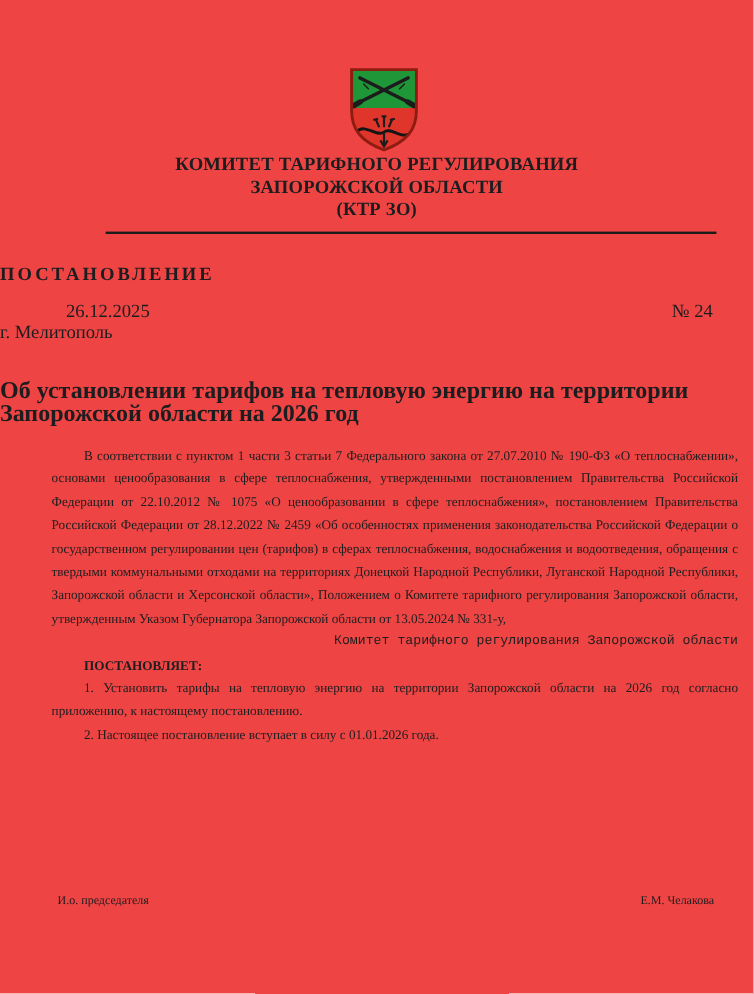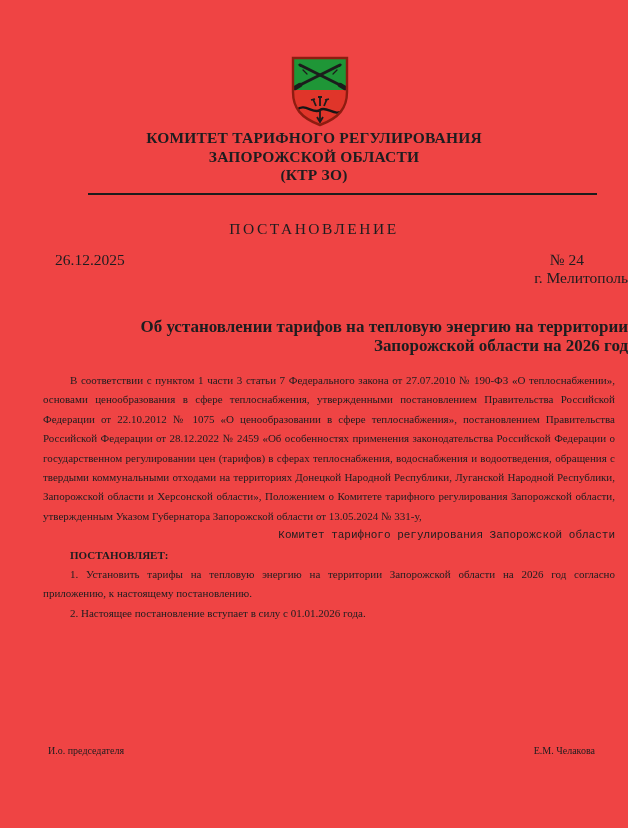--- a/index.html
+++ b/index.html
@@ -37,50 +37,50 @@
     left: 88px;
     width: 509px;
     height: 2px;
     background: #1c1c1c;
   }
   .doc-type {
     position: absolute;
     top: 220px;
     left: 0;
     width: 100%;
-    text-align: center;
-    font-weight: normal;
+    text-align: left;
+    font-weight: bold;
     font-size: 15.5px;
     letter-spacing: 2.5px;
   }
   .date-row {
     position: absolute;
     top: 251px;
     left: 55px;
-    right: 44px;
+    right: 34px;
     display: flex;
     justify-content: space-between;
     font-size: 15.5px;
   }
   .city {
     position: absolute;
     top: 269px;
     left: 0;
     width: 100%;
-    text-align: right;
+    text-align: left;
     font-size: 15.5px;
   }
   .doc-title {
     position: absolute;
     top: 317px;
     left: 0;
     width: 100%;
-    text-align: right;
+    text-align: left;
     font-weight: bold;
-    font-size: 17px;
+    font-size: 20px;
     line-height: 19px;
   }
   .body-text {
     position: absolute;
     top: 371px;
     left: 43px;
     right: 13px;
     font-size: 11px;
     line-height: 19.4px;
   }

